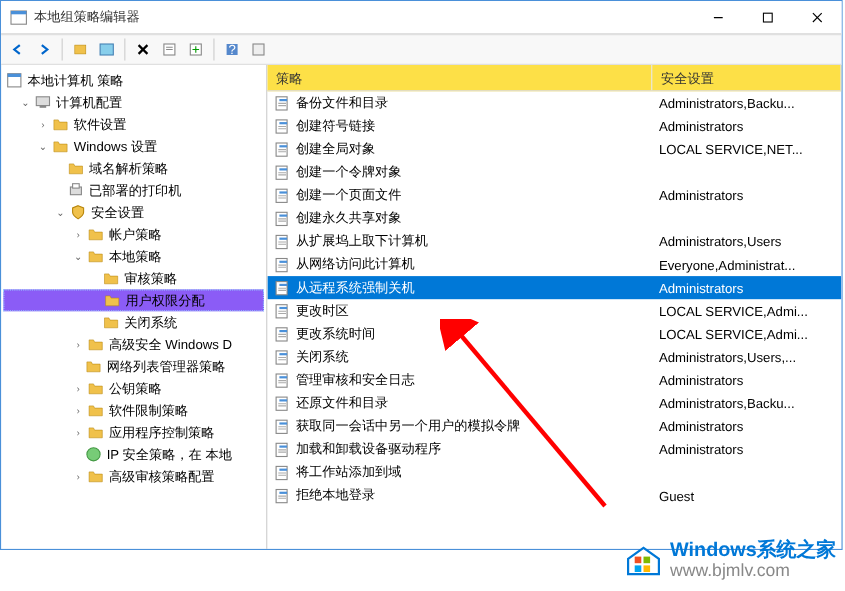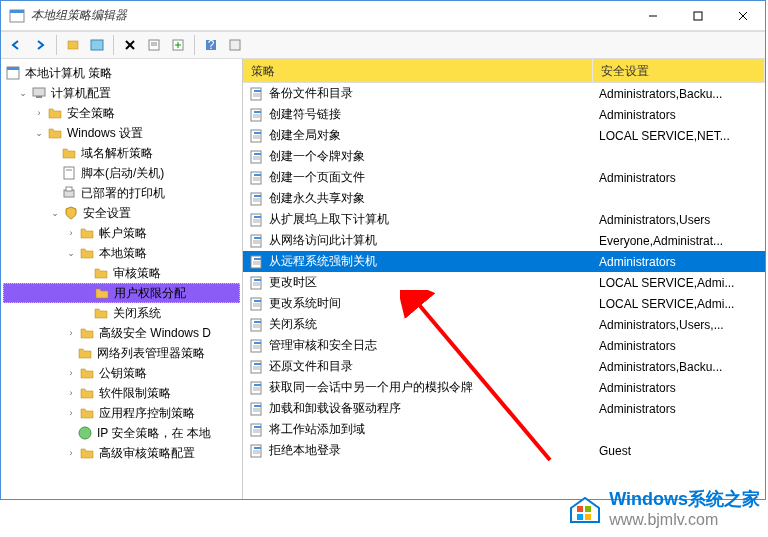--- a/index.html
+++ b/index.html
@@ -1,20 +1,20 @@
 <!DOCTYPE html>
 <html><head>
 <meta charset="utf-8">
 <style>
 * { margin: 0; padding: 0; box-sizing: border-box; font-family: "Microsoft YaHei", "Segoe UI", sans-serif; font-size: 12px; }
 body { background: #fff; width: 768px; height: 537px; overflow: hidden; position: relative; }
 .window { border: 1px solid #4a90d9; width: 766px; height: 500px; background: #fff; display: flex; flex-direction: column; }
 .titlebar { height: 30px; background: #fff; display: flex; align-items: center; padding-left: 8px; border-bottom: 1px solid #e0e0e0; }
 .titlebar .icon { width: 16px; height: 16px; margin-right: 6px; }
-.titlebar .title { flex: 1; color: #333; font-style: italic; }
+.titlebar .title { flex: 1; color: #333; }
 .winbtns { display: flex; }
 .winbtn { width: 45px; height: 29px; display: flex; align-items: center; justify-content: center; cursor: pointer; }
 .menubar { height: 24px; display: flex; align-items: center; padding-left: 8px; gap: 4px; }
 .menuitem { padding: 2px 8px; cursor: pointer; }
 .toolbar { height: 28px; border-top: 1px solid #ddd; border-bottom: 1px solid #ddd; display: flex; align-items: center; padding: 0 4px; gap: 2px; background: #f8f8f8; }
 .tbtn { width: 22px; height: 22px; display: flex; align-items: center; justify-content: center; cursor: pointer; border: 1px solid transparent; }
 .tsep { width: 1px; height: 20px; background: #ccc; margin: 0 3px; }
 .content { flex: 1; display: flex; overflow: hidden; }
 .tree { width: 242px; border-right: 1px solid #ccc; overflow-y: auto; padding: 4px 2px; }
 .treeitem { display: flex; align-items: center; height: 20px; cursor: pointer; white-space: nowrap; }
@@ -149,47 +149,38 @@
           </span>
           <span>计算机配置</span>
         </div>
       <div class="treeitem" style="padding-left:30px">
           <span class="toggle">›</span>
           <span class="nodeicon">
             <svg width="16" height="16">
               <path d="M2 4h4l1 2h7v7H2z" class="folder-icon"></path>
             </svg>
           </span>
-          <span>安全策略</span>
+          <span>软件设置</span>
         </div>
       <div class="treeitem" style="padding-left:30px">
           <span class="toggle">⌄</span>
           <span class="nodeicon">
             <svg width="16" height="16">
               <path d="M2 4h4l1 2h7v7H2z" class="folder-icon"></path>
             </svg>
           </span>
           <span>Windows 设置</span>
         </div>
       <div class="treeitem" style="padding-left:58px">
           <span class="nodeicon">
             <svg width="16" height="16">
               <path d="M2 4h4l1 2h7v7H2z" class="folder-icon"></path>
             </svg>
           </span>
           <span>域名解析策略</span>
-        </div>
-      <div class="treeitem" style="padding-left:58px">
-          <span class="nodeicon">
-            <svg width="16" height="16">
-              <rect x="3" y="2" width="10" height="12" fill="#fff" stroke="#888"></rect>
-              <line x1="5" y1="5" x2="11" y2="5" stroke="#888"></line>
-            </svg>
-          </span>
-          <span>脚本(启动/关机)</span>
         </div>
       <div class="treeitem" style="padding-left:58px">
           <span class="nodeicon">
             <svg width="16" height="16">
               <rect x="3" y="5" width="10" height="7" fill="#ddd" stroke="#888"></rect>
               <rect x="5" y="2" width="6" height="4" fill="#fff" stroke="#888"></rect>
             </svg>
           </span>
           <span>已部署的打印机</span>
         </div>

